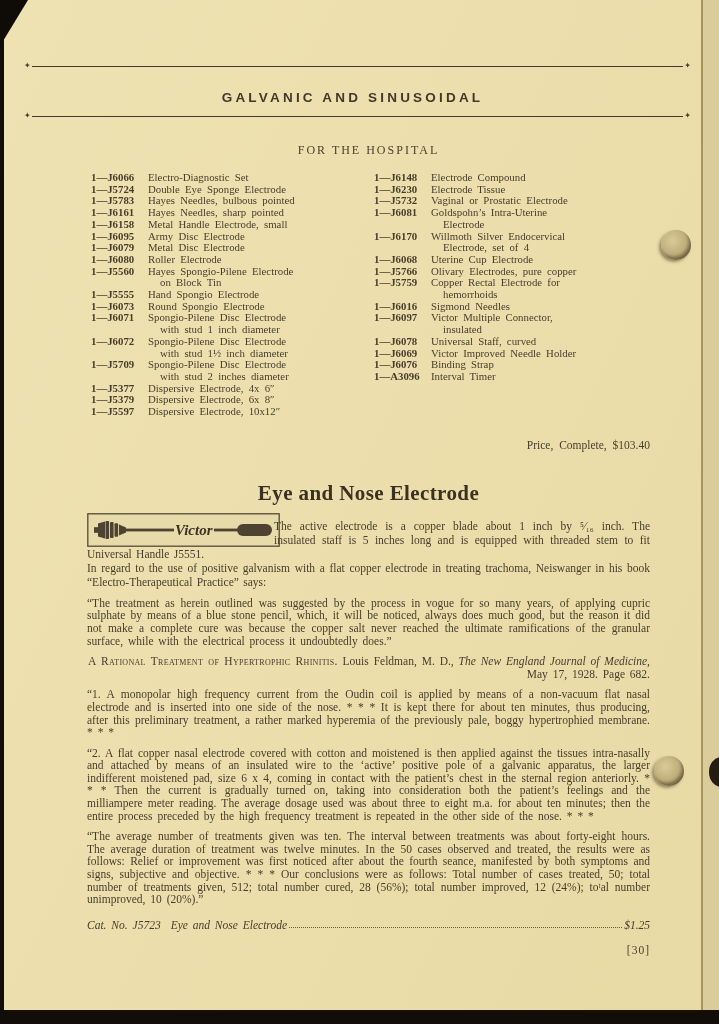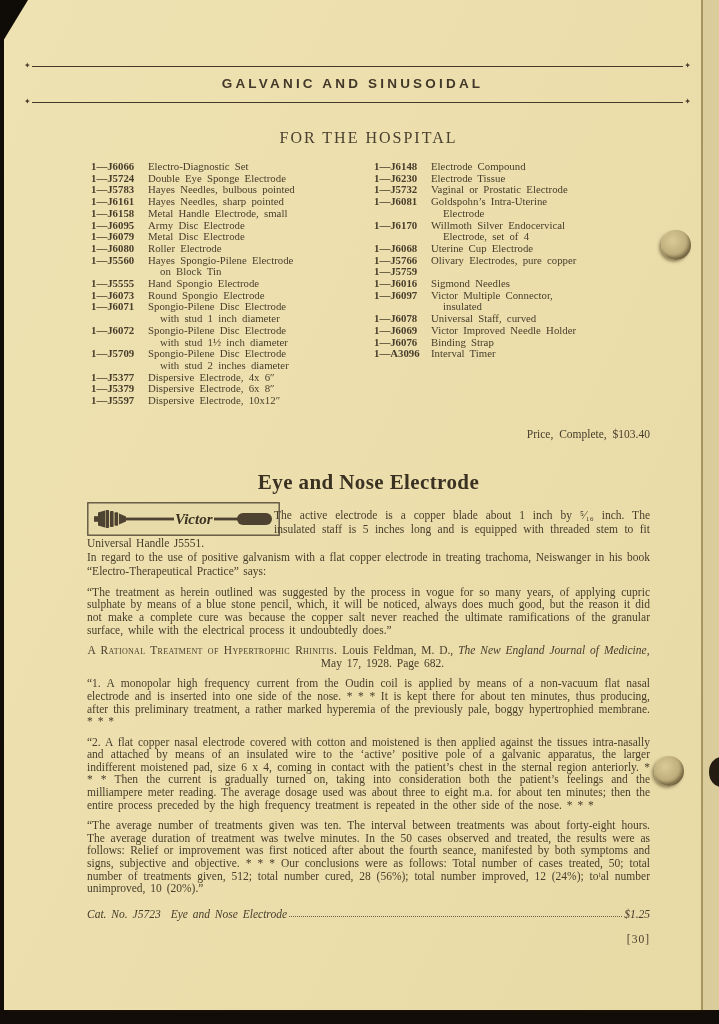--- a/index.html
+++ b/index.html
@@ -33,27 +33,27 @@
     position:absolute; left:709px; top:757px; width:24px; height:30px;
     border-radius:50%; background:#241c11;
   }
   
   .rules { display:flex; align-items:center; margin:0 9px 0 19px; }
   .rules .line { flex:1; border-top:1.6px solid #44392a; height:0; }
   .rules .orn { font-size:8px; color:#44392a; line-height:8px; padding:0 1px; }
   .rule-top { padding-top:62px; }
   .rule-bottom { margin-top:7px; }
   .masthead {
-    text-align:center; margin-top:6px;
+    text-align:center; margin-top:20px;
     font-family:"Liberation Sans","DejaVu Sans",sans-serif;
     font-weight:700; font-size:13.5px; letter-spacing:3.2px; color:#42382a;
   }
   .section-title {
     text-align:center; margin-top:23px;
-    font-size:16px; letter-spacing:2px; color:#4a4030;
+    font-size:12px; letter-spacing:2px; color:#4a4030;
   }
   
   .content { margin:0 51px 0 83px; }
   
   .list-wrap { display:flex; margin-top:14px; font-size:10.8px; line-height:11.7px; word-spacing:2.5px; }
   .col-left { width:287px; flex:none; padding-left:4px; box-sizing:border-box; }
   .col-right { flex:1; }
   .cat-item { display:flex; }
   .cat-item .code { width:57px; flex:none; white-space:nowrap;font-weight:bold; }
   .cat-item .desc-wrap { flex:1; }
@@ -66,21 +66,21 @@
   }
   .intro { margin-top:13px; }
   .intro p { margin:0; font-size:11.5px; line-height:14px; text-align:justify; word-spacing:1.5px; }
   .illus {
     float:left; width:173px; height:34px; margin:-6px 14px 0 0;
   }
   .body-para, .quote-para, .reference {
     margin:8px 0 0 0; font-size:11.5px; line-height:12.6px;
     text-align:justify; word-spacing:2px;
   }
-  .reference { padding-left:28px; text-indent:-28px; text-align:center; }
+  .reference { padding-left:28px; text-indent:-28px; text-align:right; }
   .smallcaps { font-variant:small-caps; letter-spacing:.3px; }
   .italic { font-style:italic; }
   
   .catalog-line { display:flex; align-items:flex-end; margin-top:13px; font-size:11.5px; word-spacing:2px;font-style:italic; }
   .catalog-line .cat-no { white-space:nowrap; }
   .catalog-line .cat-name { white-space:nowrap; margin-left:10px; }
   .catalog-line .leader { flex:1; border-bottom:1.3px dotted #6b5c40; margin:0 2px 3px 2px; }
   .catalog-line .price { white-space:nowrap; }
   .page-number { text-align:right; margin-top:13px; font-size:11.5px; letter-spacing:1px; }
 </style>
@@ -275,20 +275,24 @@
           </div>
             <div class="cat-item">
             <span class="code">1—J5766</span>
             <span class="desc-wrap">
               <span class="desc">Olivary Electrodes, pure copper</span>
               <span class="cont"></span>
             </span>
           </div>
             <div class="cat-item">
             <span class="code">1—J5759</span>
+            <span class="desc-wrap">
+              <span class="desc">Copper Rectal Electrode for</span>
+              <span class="cont">hemorrhoids</span>
+            </span>
           </div>
             <div class="cat-item">
             <span class="code">1—J6016</span>
             <span class="desc-wrap">
               <span class="desc">Sigmond Needles</span>
               <span class="cont"></span>
             </span>
           </div>
             <div class="cat-item">
             <span class="code">1—J6097</span>

